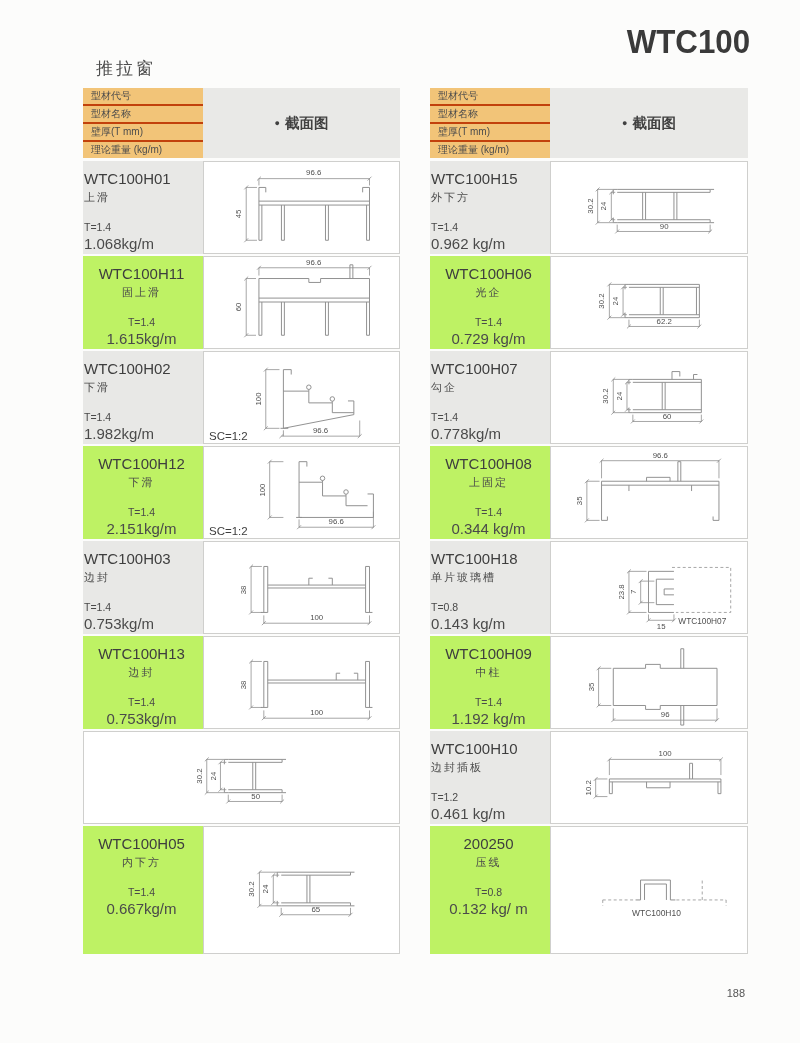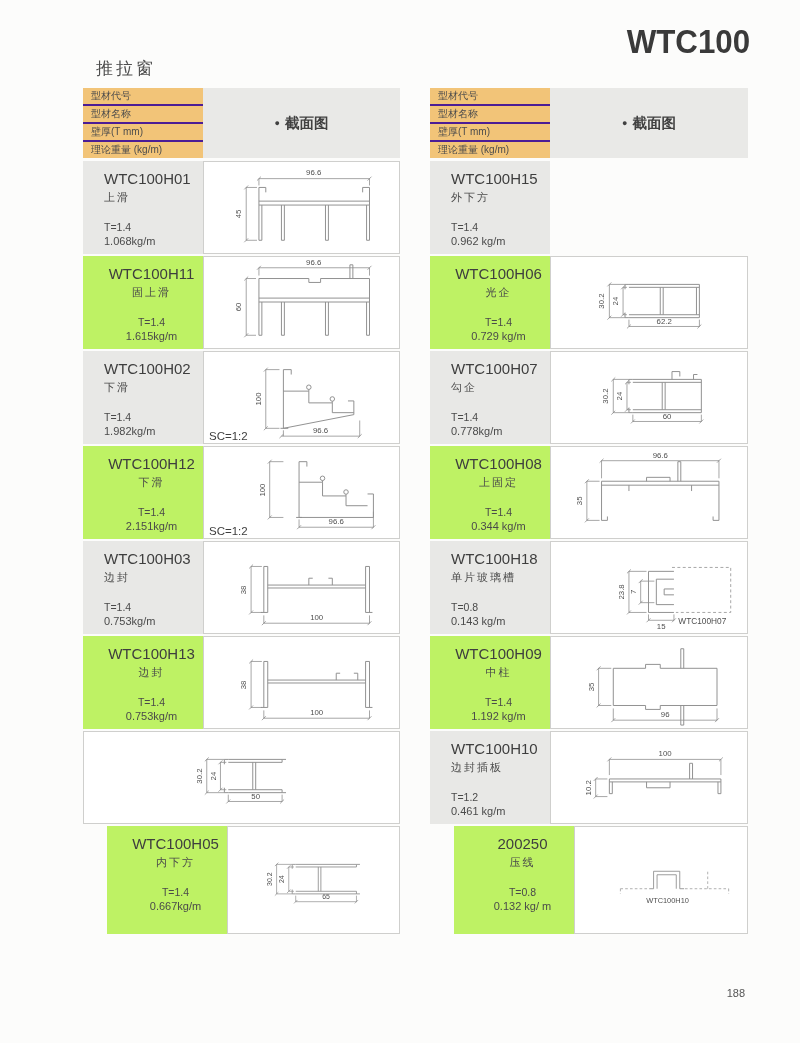--- a/index.html
+++ b/index.html
@@ -12,34 +12,34 @@
   .page { position:absolute; inset:0; }
   .category { position:absolute; left:96px; top:33px; font-size:17px; letter-spacing:3px; color:#4e4e4e;margin-top:24px; }
   .series { position:absolute; right:50px; top:22px; font-size:34px; font-weight:bold; color:#3a3a3a;
             transform:scaleX(0.92); transform-origin:right; }
   .col { position:absolute; top:88px; width:317px; }
   .col-left { left:83px; }
   .col-right { left:430px; width:318px; }
   .thead { display:flex; height:70px; margin-bottom:3px; }
   .thead-fields { width:120px; display:flex; flex-direction:column; background:#f2c478; }
   .thead-field { flex:1; display:flex; align-items:center; padding-left:8px; font-size:10px;
-                 color:#4c4c4c; border-bottom:2px solid #4c1d95; }
+                 color:#4c4c4c; border-bottom:2px solid #c2410c; }
   .thead-field:last-child { border-bottom:none;text-align:center; }
   .thead-section { flex:1; background:#e9e9e7; display:flex; align-items:center; justify-content:center;
                    font-size:14.5px; font-weight:bold; color:#414141; }
   .thead-section .bullet { font-size:9px; margin-right:5px; }
   .prow { display:flex; height:93px; margin-bottom:2px; }
-  .prow.tall { height:108px;margin-left:24px; }
-  .plabel { width:120px; padding:9px 4px 0 21px; }
+  .prow.tall { height:128px; }
+  .plabel { width:120px; padding:9px 4px 0 1px; }
   .plabel.gray { background:#e8e8e6; }
   .plabel.orange { background:#bef264;text-align:center; }
   .pcode { font-size:15px; color:#3e3e3e; }
   .pname { font-size:11px; letter-spacing:2px; margin-top:3px; color:#4a4a4a; }
   .pthick { font-size:10.5px; margin-top:16px; color:#4a4a4a; }
-  .pweight { font-size:11px; margin-top:2px; color:#4a4a4a; }
+  .pweight { font-size:15px; margin-top:2px; color:#4a4a4a; }
   .pdiag { flex:1; background:#ffffff; border:1px solid #cfcfcd; position:relative; }
   .pdiag svg { position:absolute; inset:0; width:100%; height:100%; }
   .scale-note { position:absolute; left:5px; bottom:1px; font-size:11.5px; color:#3d3d3d; }
   .pagenum { position:absolute; right:55px; bottom:44px; font-size:11px; color:#555; }
   svg .p { stroke:#8f8f8f; stroke-width:1; fill:none; }
   svg .d { stroke:#7e7e7e; stroke-width:0.7; fill:none; }
   svg .dash { stroke:#9b9b9b; stroke-width:0.9; fill:none; stroke-dasharray:3 2.5; }
   svg text { fill:#4f4f4f; font-size:8px; font-family:"Liberation Sans","DejaVu Sans",sans-serif; }
   svg text.tt { font-size:8.5px; }
 </style>
@@ -234,20 +234,31 @@
       </div>
     </div>
 
     <div class="prow">
       <div class="plabel gray">
         <div class="pcode">WTC100H15</div>
         <div class="pname">外下方</div>
         <div class="pthick">T=1.4</div>
         <div class="pweight">0.962 kg/m</div>
       </div>
+      <div class="pdiag">
+        <svg viewBox="0 0 197 93">
+          <path class="d" d="M46 28V62 M44 30L48 26 M44 64L48 60 M46 28H62 M46 62H62"></path>
+          <text x="41" y="45" transform="rotate(-90 41 45)" text-anchor="middle">30.2</text>
+          <path class="d" d="M60 31V59 M58 33L62 29 M58 61L62 57 M60 31H64 M60 59H64"></path>
+          <text x="55" y="45" transform="rotate(-90 55 45)" text-anchor="middle">24</text>
+          <path class="d" d="M66 71H161 M64 73L68 69 M159 73L163 69 M66 64V71 M161 64V71"></path>
+          <text x="114" y="68" text-anchor="middle">90</text>
+          <path class="p" d="M66 28H161 M66 31H161 M66 28H62V33 M66 59H161 M66 62H161 M66 62H62V57 M161 28V31 M161 59V62 M161 28H165 M161 62H165 M92 31V59 M95 31V59 M124 31V59 M127 31V59"></path>
+        </svg>
+      </div>
     </div>
 
     <div class="prow">
       <div class="plabel orange">
         <div class="pcode">WTC100H06</div>
         <div class="pname">光企</div>
         <div class="pthick">T=1.4</div>
         <div class="pweight">0.729 kg/m</div>
       </div>
       <div class="pdiag">

